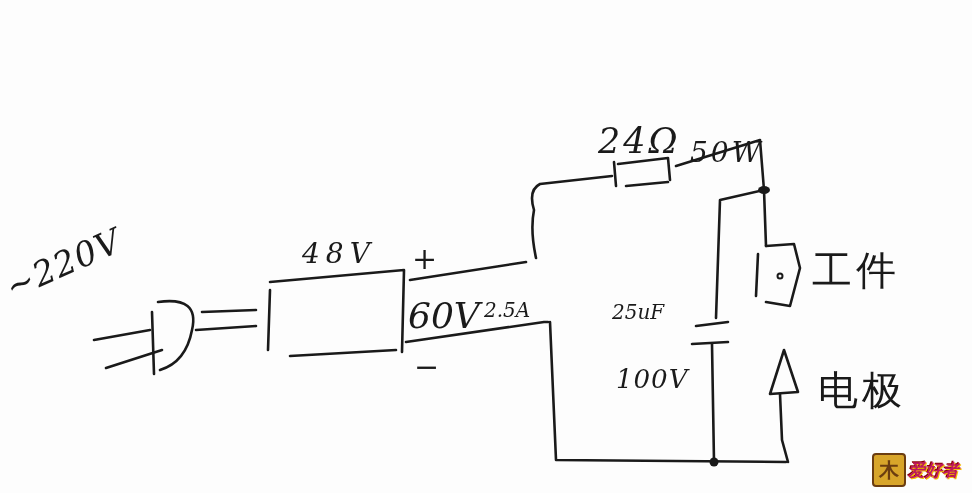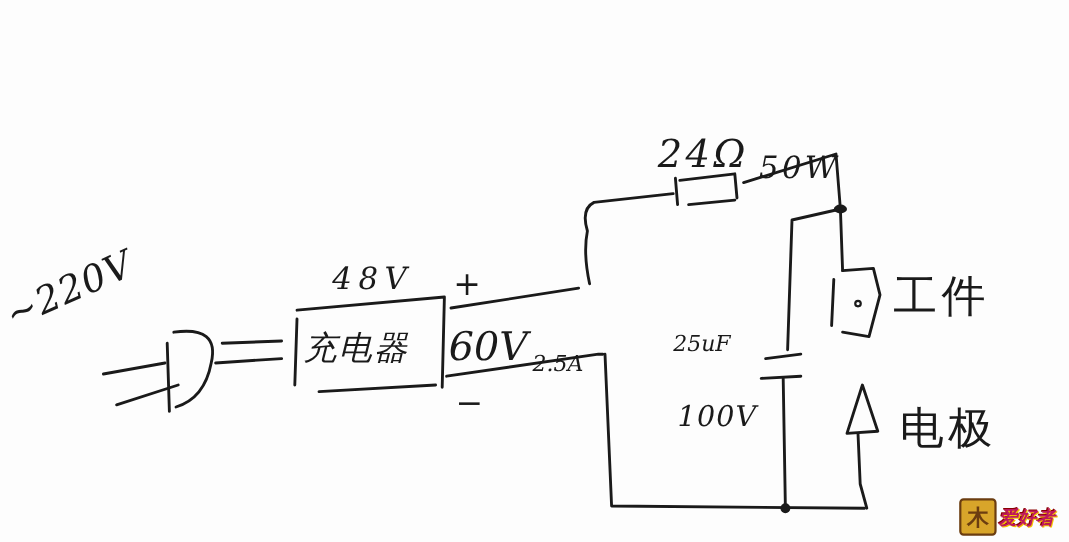--- a/index.html
+++ b/index.html
@@ -20,21 +20,21 @@
       font-style: italic;
       white-space: nowrap;
       line-height: 1;
     }
     .lbl-220 { left: 14px; top: 270px; font-size: 34px; transform: rotate(-24deg); transform-origin: left bottom; letter-spacing: 1px; }
     .lbl-48  { left: 286px; top: 240px; font-size: 28px; letter-spacing: 6px; margin-left: 16px; }
     .lbl-charger { left: 276px; top: 302px; font-size: 30px; letter-spacing: 2px; }
     .lbl-plus { left: 412px; top: 244px; font-size: 30px; }
     .lbl-minus { left: 414px; top: 352px; font-size: 30px; }
     .lbl-60v { left: 408px; top: 298px; font-size: 36px; }
-    .lbl-25a { left: 484px; top: 300px; font-size: 20px; margin-top: 20px; }
+    .lbl-25a { left: 484px; top: 300px; font-size: 20px; }
     .lbl-res { left: 598px; top: 124px; font-size: 35px; letter-spacing: 3px; }
     .lbl-resw { left: 690px; top: 114px; font-size: 28px; letter-spacing: 3px; margin-top: 25px; }
     .lbl-cap { left: 612px; top: 302px; font-size: 20px; }
     .lbl-capv { left: 616px; top: 366px; font-size: 26px; letter-spacing: 1px; }
     .lbl-work { left: 812px; top: 250px; font-size: 40px; letter-spacing: 4px; font-style: normal; }
     .lbl-motor { left: 818px; top: 370px; font-size: 40px; letter-spacing: 4px; font-style: normal; }
     .watermark {
       position: absolute; left: 872px; top: 452px; width: 96px; height: 36px;
       display: flex; align-items: center;
     }
@@ -108,21 +108,20 @@
       <path class="stroke" d="M780 394 L782 440 L788 462"></path>
     </g>
 
     <path class="stroke" d="M550 322 L556 460 L786 462"></path>
 
     <circle cx="714" cy="462" r="4.5" fill="#1a1a1a"></circle>
   </svg>
 
   <span class="hand lbl-220">~220V</span>
   <span class="hand lbl-48">48V</span>
-  <span class="hand lbl-charger">充电器</span>
   <span class="hand lbl-plus">+</span>
   <span class="hand lbl-minus">−</span>
   <span class="hand lbl-60v">60V</span>
   <span class="hand lbl-25a">2.5A</span>
   <span class="hand lbl-res">24Ω</span>
   <span class="hand lbl-resw">50W</span>
   <span class="hand lbl-cap">25uF</span>
   <span class="hand lbl-capv">100V</span>
   <span class="hand lbl-motor">电极</span>
   <span class="hand lbl-work">工件</span>

